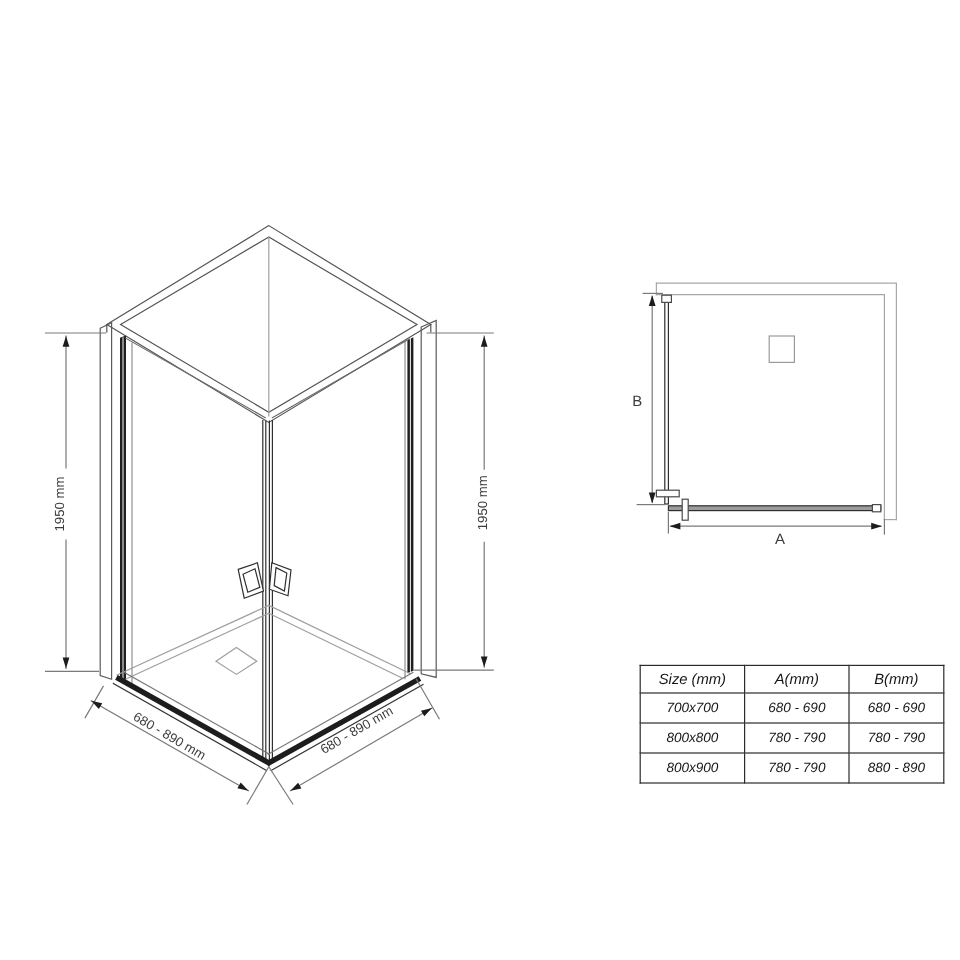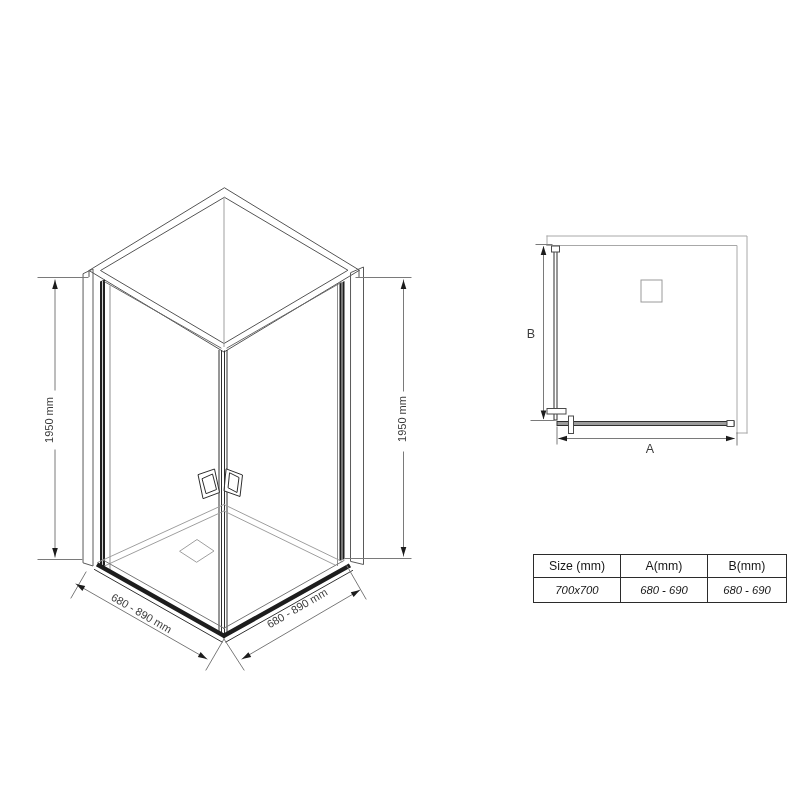--- a/index.html
+++ b/index.html
@@ -30,20 +30,21 @@
     border:1px solid #2b2b2b;
     text-align:center;
     vertical-align:middle;
     padding:0;
     color:#161616;
   }
   .size-table th{
     height:22px;
     font-size:12.3px;
     font-weight:400;
+    font-style:italic;
   }
   .size-table td{
     height:24px;
     font-size:11.3px;
     font-style:italic;
   }
 </style>
 </head>
 <body>
 
@@ -209,16 +210,26 @@
       <th>A(mm)</th>
       <th>B(mm)</th>
     </tr>
   </thead>
   <tbody>
     <tr>
       <td>700x700</td>
       <td>680 - 690</td>
       <td>680 - 690</td>
     </tr>
+    <tr>
+      <td>800x800</td>
+      <td>780 - 790</td>
+      <td>780 - 790</td>
+    </tr>
+    <tr>
+      <td>800x900</td>
+      <td>780 - 790</td>
+      <td>880 - 890</td>
+    </tr>
   </tbody>
 </table>
 
 </div>
 
 </body></html>

